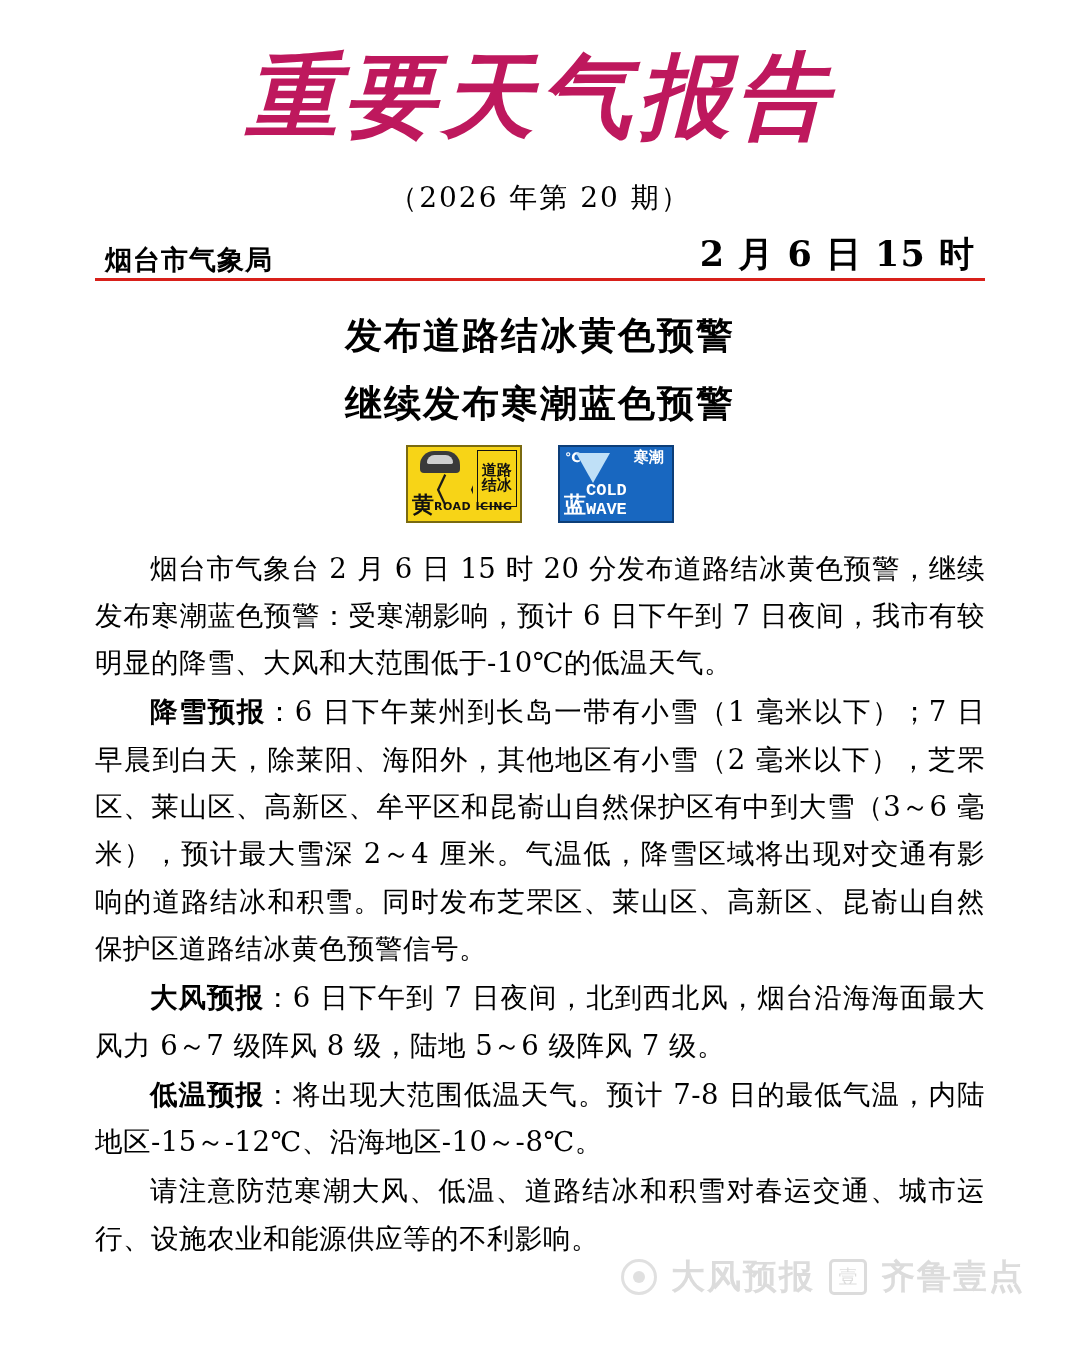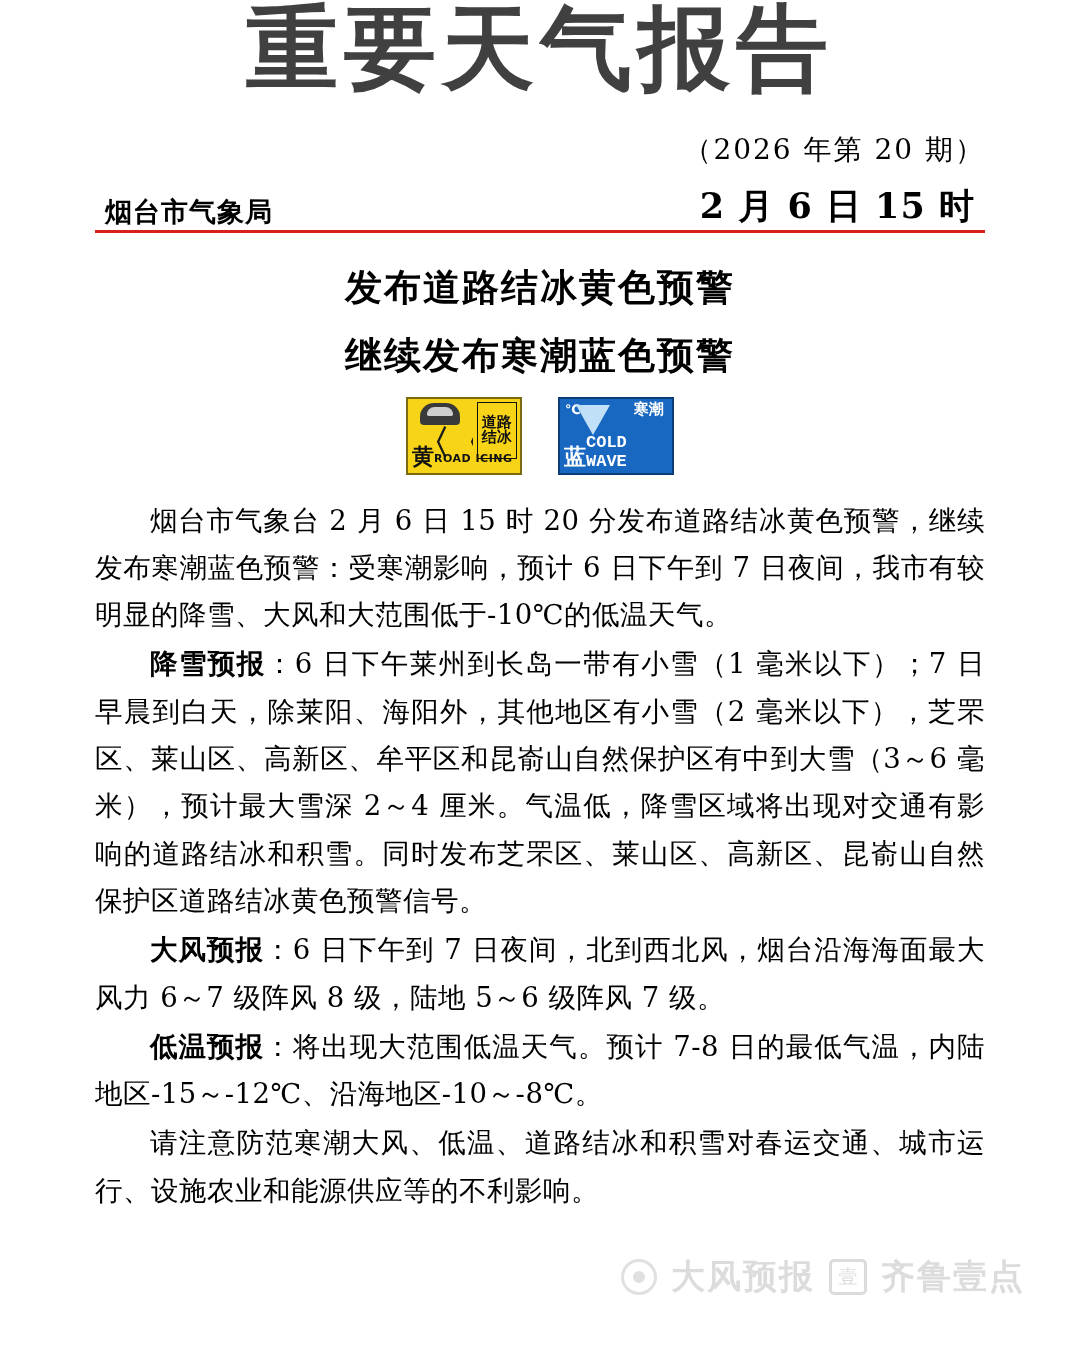--- a/index.html
+++ b/index.html
@@ -17,30 +17,32 @@
     overflow: hidden;
   }
   .page {
     width: 1080px;
     height: 1355px;
     padding: 0 95px;
     position: relative;
   }
   .doc-title {
     text-align: center;
-    color: #404040;
+    color: #be185d;
     font-family: "DejaVu Serif", "Liberation Serif", serif;
     font-weight: bold;
     font-size: 92px;
     letter-spacing: 6px;
     line-height: 1.05;
+    padding-top: 48px;
     white-space: nowrap;
+    font-style: italic;
   }
   .issue-line {
-    text-align: right;
+    text-align: center;
     font-size: 28px;
     margin-top: 34px;
     letter-spacing: 2px;
     font-family: "DejaVu Serif", "Liberation Serif", serif;
   }
   .meta-row {
     display: flex;
     justify-content: space-between;
     align-items: flex-end;
     margin-top: 14px;

